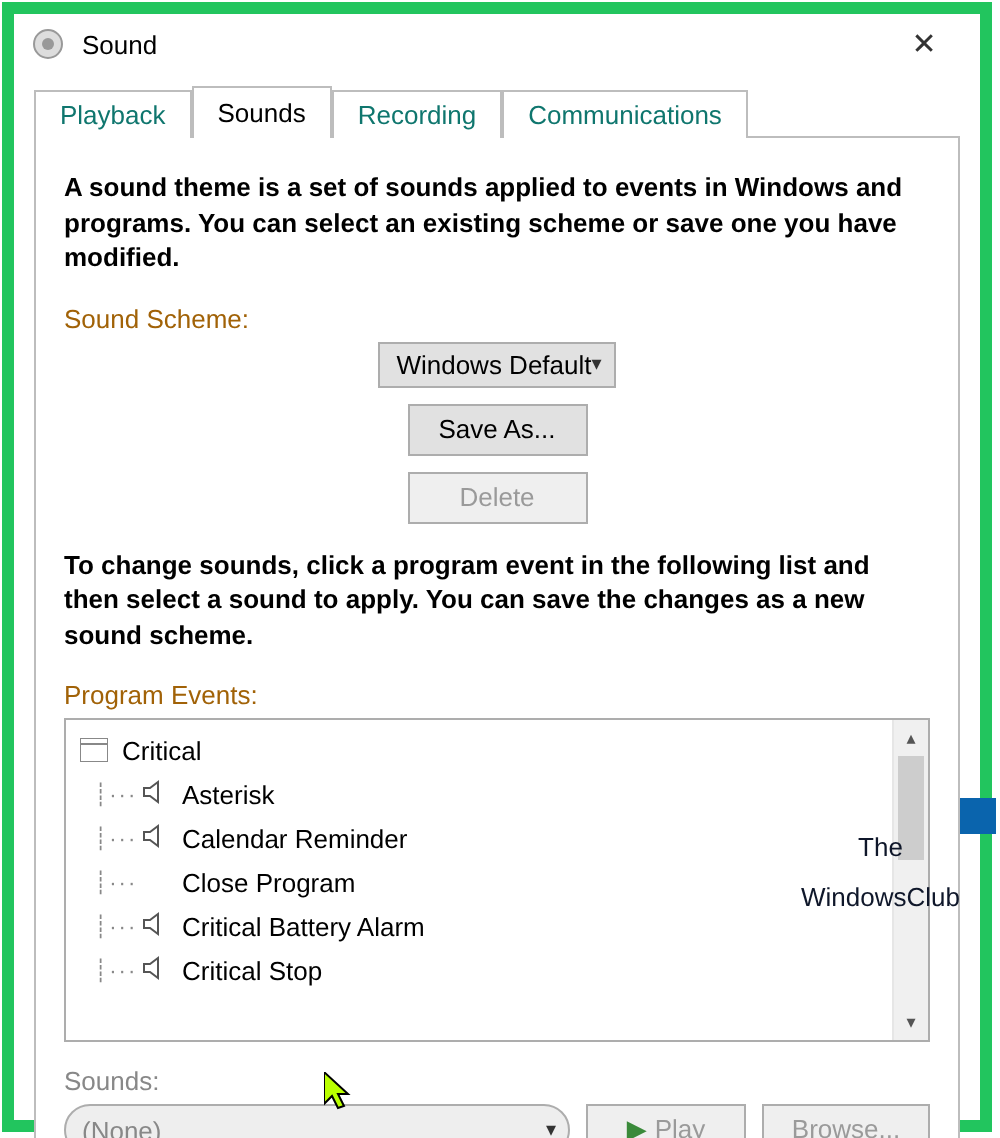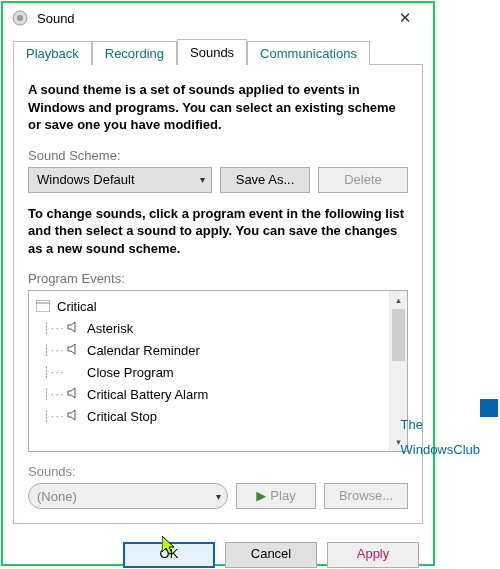--- a/index.html
+++ b/index.html
@@ -1,29 +1,29 @@
 <!DOCTYPE html>
 <html><head>
 <meta charset="utf-8">
 <style>
 * { box-sizing: border-box; font-family: "Segoe UI", Tahoma, sans-serif; font-size: 13px; }
 body { margin: 0; background: #fff; width: 500px; height: 569px; overflow: hidden; position: relative; }
-.window { border: 2px solid #22c55e; width: 434px; height: 565px; margin: 1px; display: flex; flex-direction: column; background: #fff; }
+.window { border: 6px solid #22c55e; width: 495px; height: 565px; margin: 1px; display: flex; flex-direction: column; background: #fff; }
 .titlebar { display: flex; align-items: center; padding: 6px 8px; }
 .titlebar .icon { width: 18px; height: 18px; margin-right: 8px; display:flex; align-items:center; justify-content:center; }
 .titlebar .title { flex: 1; }
 .titlebar .close { width: 40px; text-align: center; font-size: 15px; color: #333; cursor: default; }
 .dlg-body { padding: 6px 10px 8px 10px; flex: 1; }
 .tab-strip { display: flex; align-items: flex-end; height: 26px; position: relative; margin-bottom: -1px; }
 .tab { border: 1px solid #bdbdbd; border-bottom: none; padding: 4px 12px; color: #0f766e; background: #fff; margin-right: 0; position: relative; }
 .tab.active { color: #000; background: #fff; z-index: 2; padding-top: 5px; padding-bottom: 5px; }
 .tab-panel { border: 1px solid #bdbdbd; padding: 12px 14px 14px 14px; background: #fff; }
 .desc { margin: 4px 0 14px 0; line-height: 1.35; color: #000; font-weight: 700; }
-.label { margin-bottom: 4px; color: #737373; font-weight: 500; }
-.row { display: flex; gap: 8px; margin-bottom: 12px; align-items: center; }
+.label { margin-bottom: 4px; color: #a16207; font-weight: 500; }
+.row { display: flex; gap: 8px; margin-bottom: 12px; align-items: center; flex-direction: column; }
 .combo { flex: 1; display: flex; align-items: center; justify-content: space-between; border: 1px solid #adadad; background: #e1e1e1; padding: 3px 6px 3px 8px; height: 26px; }
 .combo.disabled { color: #888; background: #eee; border-radius: 13px; }
 .chev { font-size: 10px; color: #333; }
 .btn { border: 1px solid #adadad; background: #e1e1e1; padding: 3px 0; width: 90px; text-align: center; height: 26px; line-height: 18px; }
 .btn.disabled { color: #9a9a9a; background: #efefef; }
 .list { border: 1px solid #adadad; height: 162px; display: flex; background: #fff; margin-bottom: 12px; }
 .list-items { flex: 1; padding: 4px 0; overflow: hidden; }
 .li { display: flex; align-items: center; padding: 1px 6px; height: 22px; }
 .li.root { font-weight: 500; }
 .tree-icon { width: 16px; height: 14px; margin-right: 6px; display:inline-flex; align-items:center; justify-content:center; }
@@ -33,21 +33,21 @@
 .sb-btn { height: 18px; display:flex; align-items:center; justify-content:center; color:#555; font-size:9px; }
 .sb-track { flex: 1; position: relative; }
 .sb-thumb { position: absolute; top: 0; left: 2px; right: 2px; height: 52px; background: #cdcdcd; }
 .check-row { display: flex; align-items: center; gap: 6px; margin-bottom: 10px; font-weight:500; }
 .checkbox { width: 14px; height: 14px; border: 1px solid #333; background: #fff; }
 .bottom-row { display: flex; gap: 8px; align-items: center; }
 .dlg-footer { display: flex; justify-content: flex-end; gap: 10px; padding: 10px 14px; }
 .fbtn { border: 1px solid #adadad; background: #e1e1e1; width: 92px; height: 26px; text-align: center; line-height: 22px; }
 .fbtn.primary { border: 2px solid #0a64ad; background: #e5f1fb; line-height: 20px; }
 .fbtn.disabled { color: #be185d; background: #efefef; }
-.watermark { position: absolute; right: 20px; bottom: 110px; font-family: Georgia, serif; font-size: 24px; color: #0369a1; text-align: left; line-height: 1.05; pointer-events:none; }
+.watermark { position: absolute; right: 20px; bottom: 110px; font-family: Georgia, serif; font-size: 24px; color: #0f172a; text-align: center; line-height: 1.05; pointer-events:none; }
 .watermark .sq { position:absolute; right:-18px; top:-10px; width:18px; height:18px; background:#0a64ad; }
 .cursor { position: absolute; left: 162px; bottom: 8px; pointer-events:none; }
 </style>
 </head>
 <body>
 
 <div class="window">
   <div class="titlebar">
     <span class="icon">
       <svg width="16" height="16">
@@ -55,22 +55,22 @@
           <circle cx="8" cy="8" r="3" fill="#999"></circle>
         </svg>
     </span>
     <span class="title">Sound</span>
     <span class="close">✕</span>
   </div>
 
   <div class="dlg-body">
     <div class="tab-strip">
       <div class="tab">Playback</div>
+      <div class="tab active">Sounds</div>
       <div class="tab">Recording</div>
-      <div class="tab active">Sounds</div>
       <div class="tab">Communications</div>
     </div>
 
     <div class="tab-panel">
       <div class="desc">A sound theme is a set of sounds applied to events in Windows and programs.  You can select an existing scheme or save one you have modified.</div>
 
       <div class="label">Sound Scheme:</div>
       <div class="row">
         <div class="combo">
           <span>Windows Default</span>

